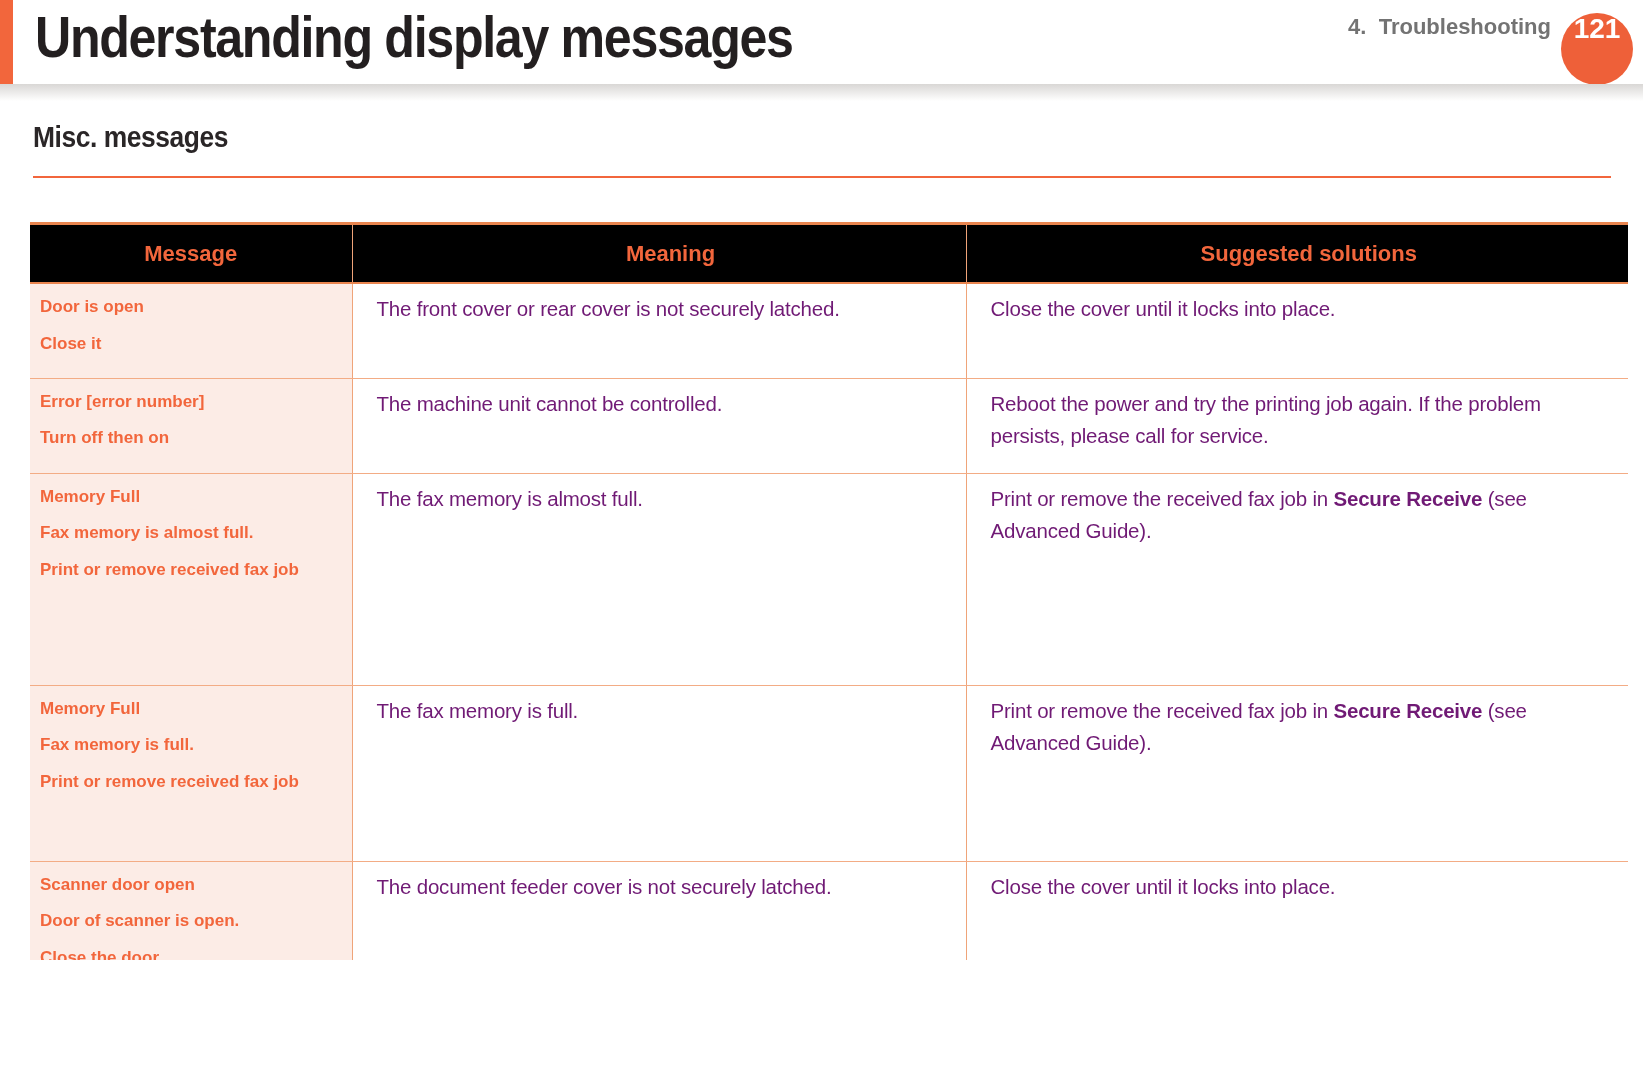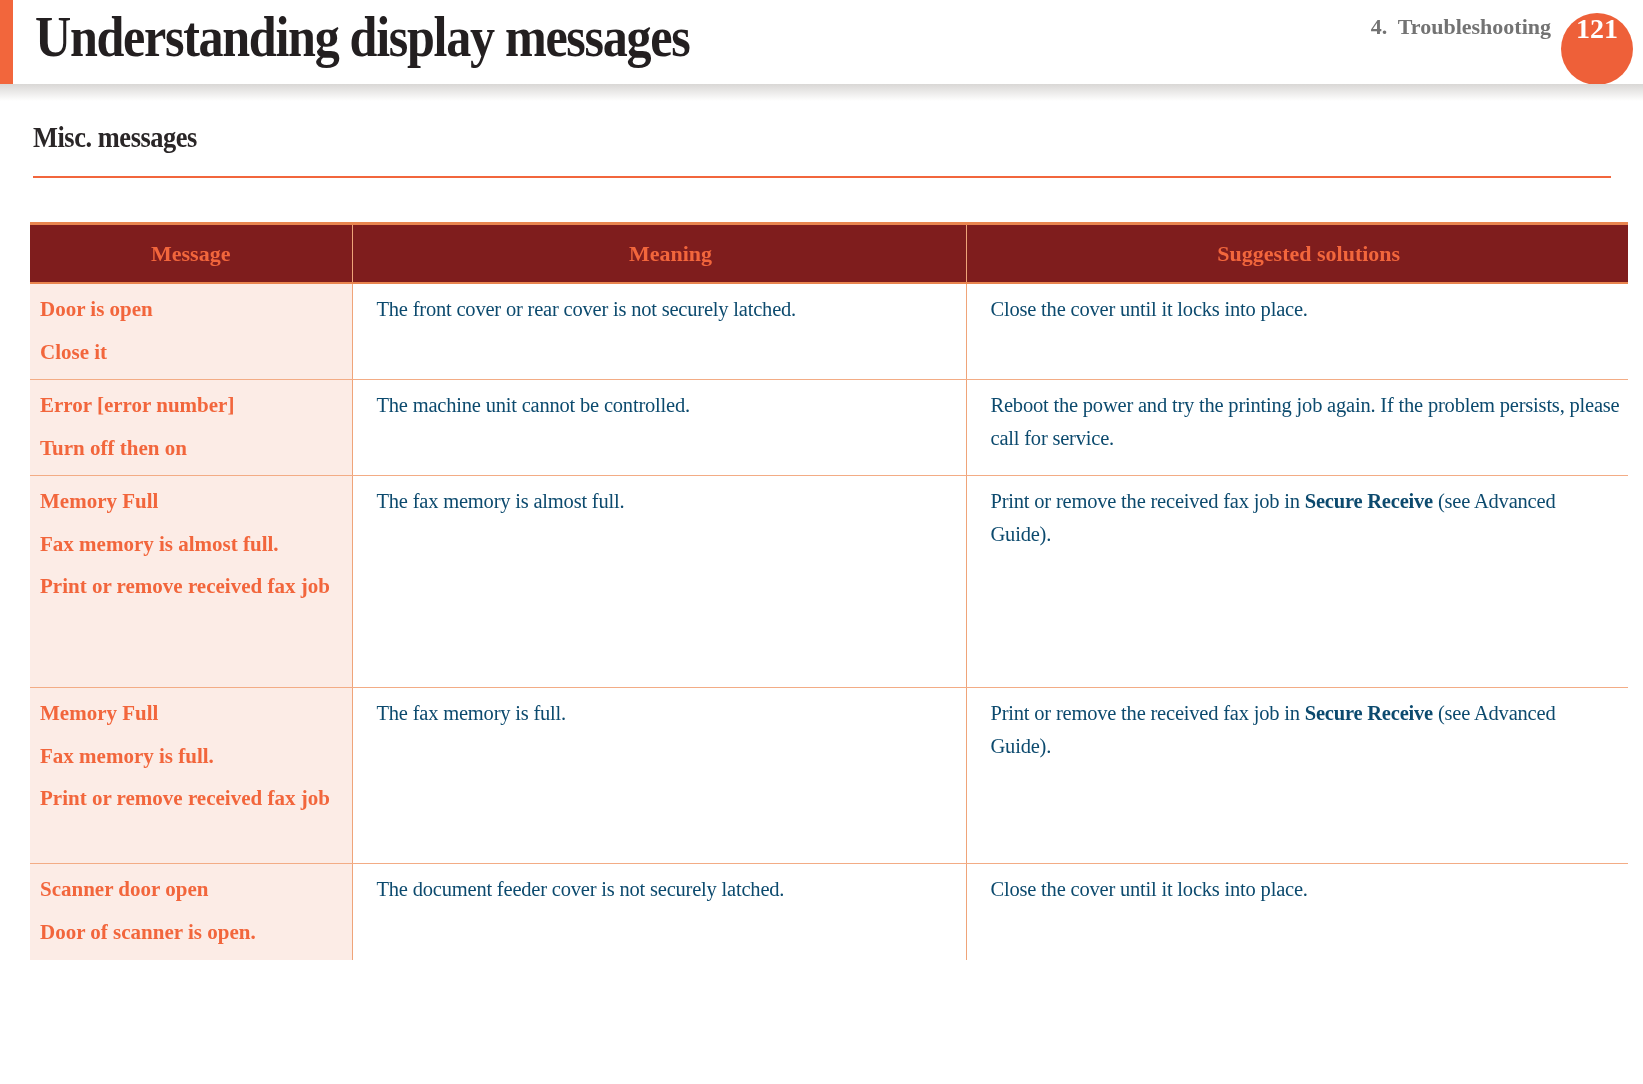--- a/index.html
+++ b/index.html
@@ -2,21 +2,21 @@
 <html><head>
 <meta charset="utf-8">
 <style>
   html, body { margin: 0; padding: 0; background: #ffffff; }
   .page {
     position: relative;
     width: 1643px;
     height: 960px;
     overflow: hidden;
     background: #ffffff;
-    font-family: Liberation Serif, serif;
+    font-family: Liberation Sans, sans-serif;
     color: #2E2B2C;
   }
 
   
   .accent-bar {
     position: absolute; left: 0; top: 0;
     width: 13px; height: 88px;
     background: #F2663C;
   }
   h1.title {
@@ -58,42 +58,42 @@
 
   
   table.msg-table {
     position: absolute; left: 30px; top: 222px;
     width: 1598px;
     border-collapse: collapse; table-layout: fixed;
     border-top: 3px solid #E9854F;
   }
   table.msg-table th {
     height: 55px;
-    background: #7f1d1d;
+    background: #000000;
     color: #F2663C;
     font-size: 22px; font-weight: bold;
     text-align: center; vertical-align: middle;
     border-bottom: 2px solid #E9854F;
   }
   table.msg-table th + th,
   table.msg-table td + td { border-left: 1.5px solid #EFA479; padding-left: 24px; }
   table.msg-table td {
     vertical-align: top;
     border-bottom: 1.5px solid #F3AC85;
   }
   td.msg {
     background: #FCECE6;
     color: #F2663C;
-    font-weight: bold; font-size: 21px;
+    font-weight: bold; font-size: 17px;
     padding: 10px 14px 0 10px;
   }
   td.msg p { margin: 0 0 11px 0; line-height: 1.5; }
   td.mean, td.sol {
     background: #ffffff;
-    color: #0c4a6e;
+    color: #701a75;
     font-size: 20.5px; line-height: 1.6;
     letter-spacing: -0.2px;
     padding: 9px 8px 0 14px;
   }
   td.sol b { font-weight: bold; }
   p:empty, b:empty, span:empty { display: none; }
 </style>
 </head>
 <body>
 

